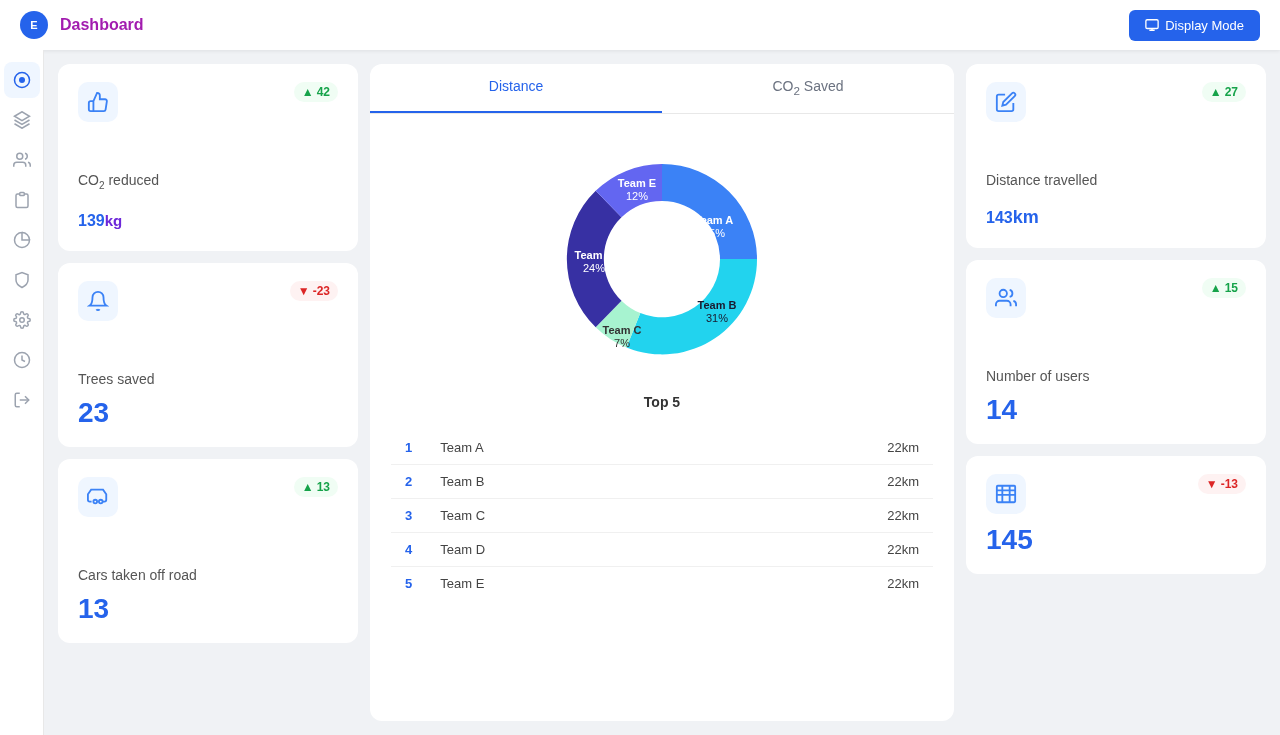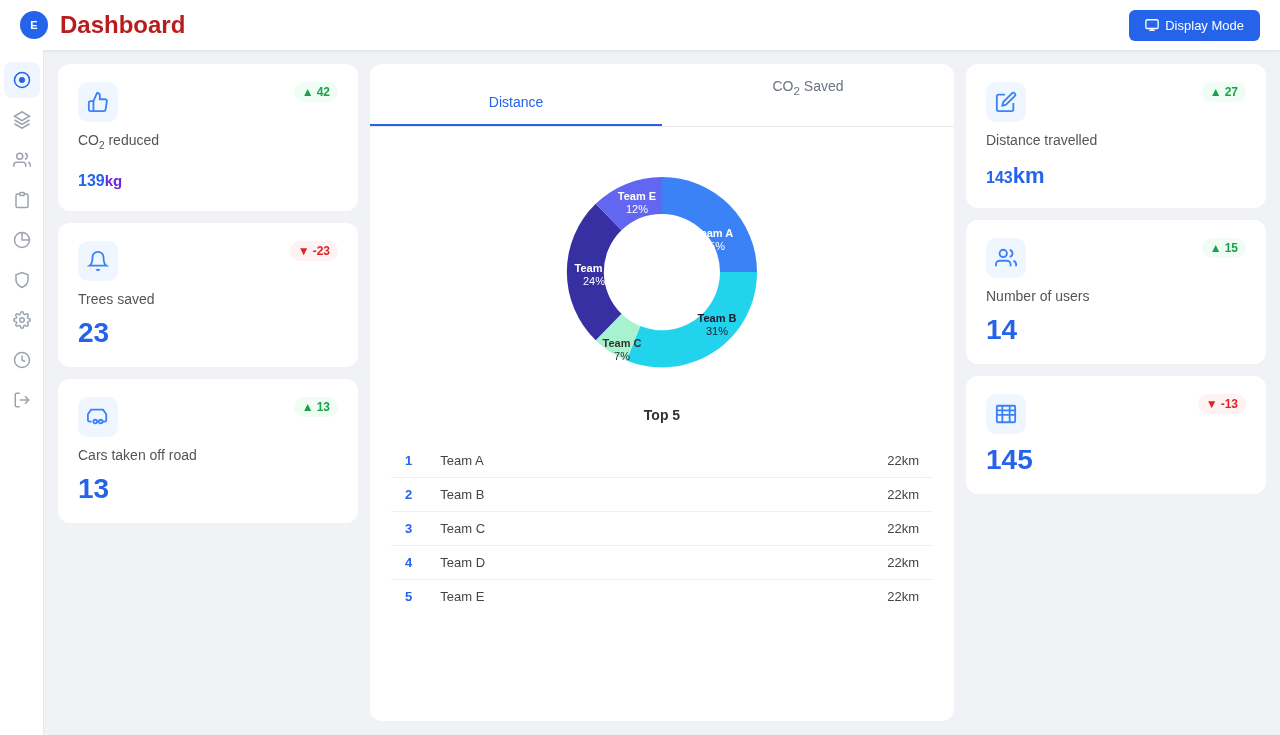--- a/index.html
+++ b/index.html
@@ -2,21 +2,21 @@
 <html><head>
   <meta charset="utf-8">
   <style>
     * { box-sizing: border-box; margin: 0; padding: 0; }
     body { font-family: 'Segoe UI', Arial, sans-serif; background: #f0f2f5; color: #333; height: 735px; width: 1280px; overflow: hidden; }
 
     
     .topbar { display: flex; align-items: center; justify-content: space-between; background: #fff; height: 50px; padding: 0 20px; box-shadow: 0 1px 4px rgba(0,0,0,0.08); }
     .topbar-left { display: flex; align-items: center; gap: 12px; }
     .app-logo { width: 28px; height: 28px; background: #2563eb; border-radius: 50%; display: flex; align-items: center; justify-content: center; color: #fff; font-size: 11px; font-weight: bold; }
-    .topbar-title { font-size: 24px; font-weight: 600; color: #b91c1c; }
+    .topbar-title { font-size: 16px; font-weight: 600; color: #a21caf; }
     .display-mode-btn { background: #2563eb; color: #fff; border: none; border-radius: 6px; padding: 8px 16px; font-size: 13px; font-weight: 500; display: flex; align-items: center; gap: 6px; cursor: pointer; }
     .display-mode-btn svg { width: 14px; height: 14px; }
 
     
     .layout { display: flex; height: calc(735px - 50px); }
 
     
     .sidebar { width: 44px; background: #fff; display: flex; flex-direction: column; align-items: center; padding: 12px 0; gap: 4px; border-right: 1px solid #e8e8e8; }
     .sidebar-item { width: 36px; height: 36px; display: flex; align-items: center; justify-content: center; border-radius: 8px; cursor: pointer; color: #9ca3af; font-size: 16px; }
     .sidebar-item.active { background: #eff6ff; color: #2563eb; }
@@ -27,31 +27,31 @@
     
     .left-col { display: flex; flex-direction: column; gap: 12px; width: 300px; }
 
     
     .stat-card { background: #fff; border-radius: 12px; padding: 18px 20px; display: flex; flex-direction: column; gap: 10px; }
     .card-header { display: flex; justify-content: space-between; align-items: flex-start; }
     .card-icon { width: 40px; height: 40px; background: #eff6ff; border-radius: 10px; display: flex; align-items: center; justify-content: center; font-size: 18px; color: #3b82f6; }
     .badge { display: flex; align-items: center; gap: 3px; font-size: 12px; font-weight: 600; padding: 3px 8px; border-radius: 20px; }
     .badge-up { background: #f0fdf4; color: #16a34a; }
     .badge-down { background: #fef2f2; color: #dc2626; }
-    .card-label { font-size: 14px; color: #555; }
+    .card-label { font-size: 14px; color: #555; margin-top: 40px; }
     .card-label sub { font-size: 10px; }
     .card-value { font-size: 28px; font-weight: 700; color: #2563eb; }
     .card-value span { font-size: 16px; font-weight: 600; margin-top: 25px; }
 
     
     .center-col { flex: 1; display: flex; flex-direction: column; }
     .chart-card { background: #fff; border-radius: 12px; padding: 0; overflow: hidden; flex: 1; }
     .chart-tabs { display: flex; border-bottom: 1px solid #e8e8e8; }
     .chart-tab { flex: 1; padding: 14px; text-align: center; font-size: 14px; font-weight: 500; cursor: pointer; color: #6b7280; border-bottom: 2px solid transparent; }
-    .chart-tab.active { color: #2563eb; border-bottom: 2px solid #2563eb; margin-top: 16px; }
+    .chart-tab.active { color: #2563eb; border-bottom: 2px solid #2563eb; }
     .chart-body { display: flex; flex-direction: column; align-items: center; padding: 10px 0 0; }
     .donut-wrap { position: relative; width: 290px; height: 270px; }
     .donut-svg { width: 100%; height: 100%; }
     .top5-section { width: 100%; padding: 0 20px 10px; }
     .top5-title { text-align: center; font-size: 14px; font-weight: 600; color: #333; margin-bottom: 20px; }
     .top5-table { width: 100%; border-collapse: collapse; background: #fff; border-radius: 8px; overflow: hidden; border: 1px solid #e8e8e8; }
     .top5-table tr { border-bottom: 1px solid #f0f0f0; }
     .top5-table tr:last-child { border-bottom: none; }
     .top5-table td { padding: 9px 14px; font-size: 13px; color: #444; }
     .top5-table td:first-child { color: #2563eb; font-weight: 600; width: 30px; }
@@ -278,21 +278,21 @@
                 <path d="M11 4H4a2 2 0 0 0-2 2v14a2 2 0 0 0 2 2h14a2 2 0 0 0 2-2v-7"></path>
                 <path d="M18.5 2.5a2.121 2.121 0 0 1 3 3L12 15l-4 1 1-4 9.5-9.5z"></path>
               </svg>
           </div>
           <div class="badge badge-up">
             <span>▲</span>
             <span>27</span>
           </div>
         </div>
         <div class="card-label">Distance travelled</div>
-        <div class="card-value"><span>143</span><span style="font-size:22px;font-weight:600;color:#2563eb;">km</span></div>
+        <div class="card-value"><span>143</span><span style="font-size:18px;font-weight:600;color:#2563eb;">km</span></div>
       </div>
 
       <div class="stat-card">
         <div class="card-header">
           <div class="card-icon">
             <svg width="22" height="22" viewBox="0 0 24 24" fill="none" stroke="#3b82f6" stroke-width="2">
                 <path d="M17 21v-2a4 4 0 0 0-4-4H5a4 4 0 0 0-4 4v2"></path>
                 <circle cx="9" cy="7" r="4"></circle>
                 <path d="M23 21v-2a4 4 0 0 0-3-3.87"></path>
                 <path d="M16 3.13a4 4 0 0 1 0 7.75"></path>

